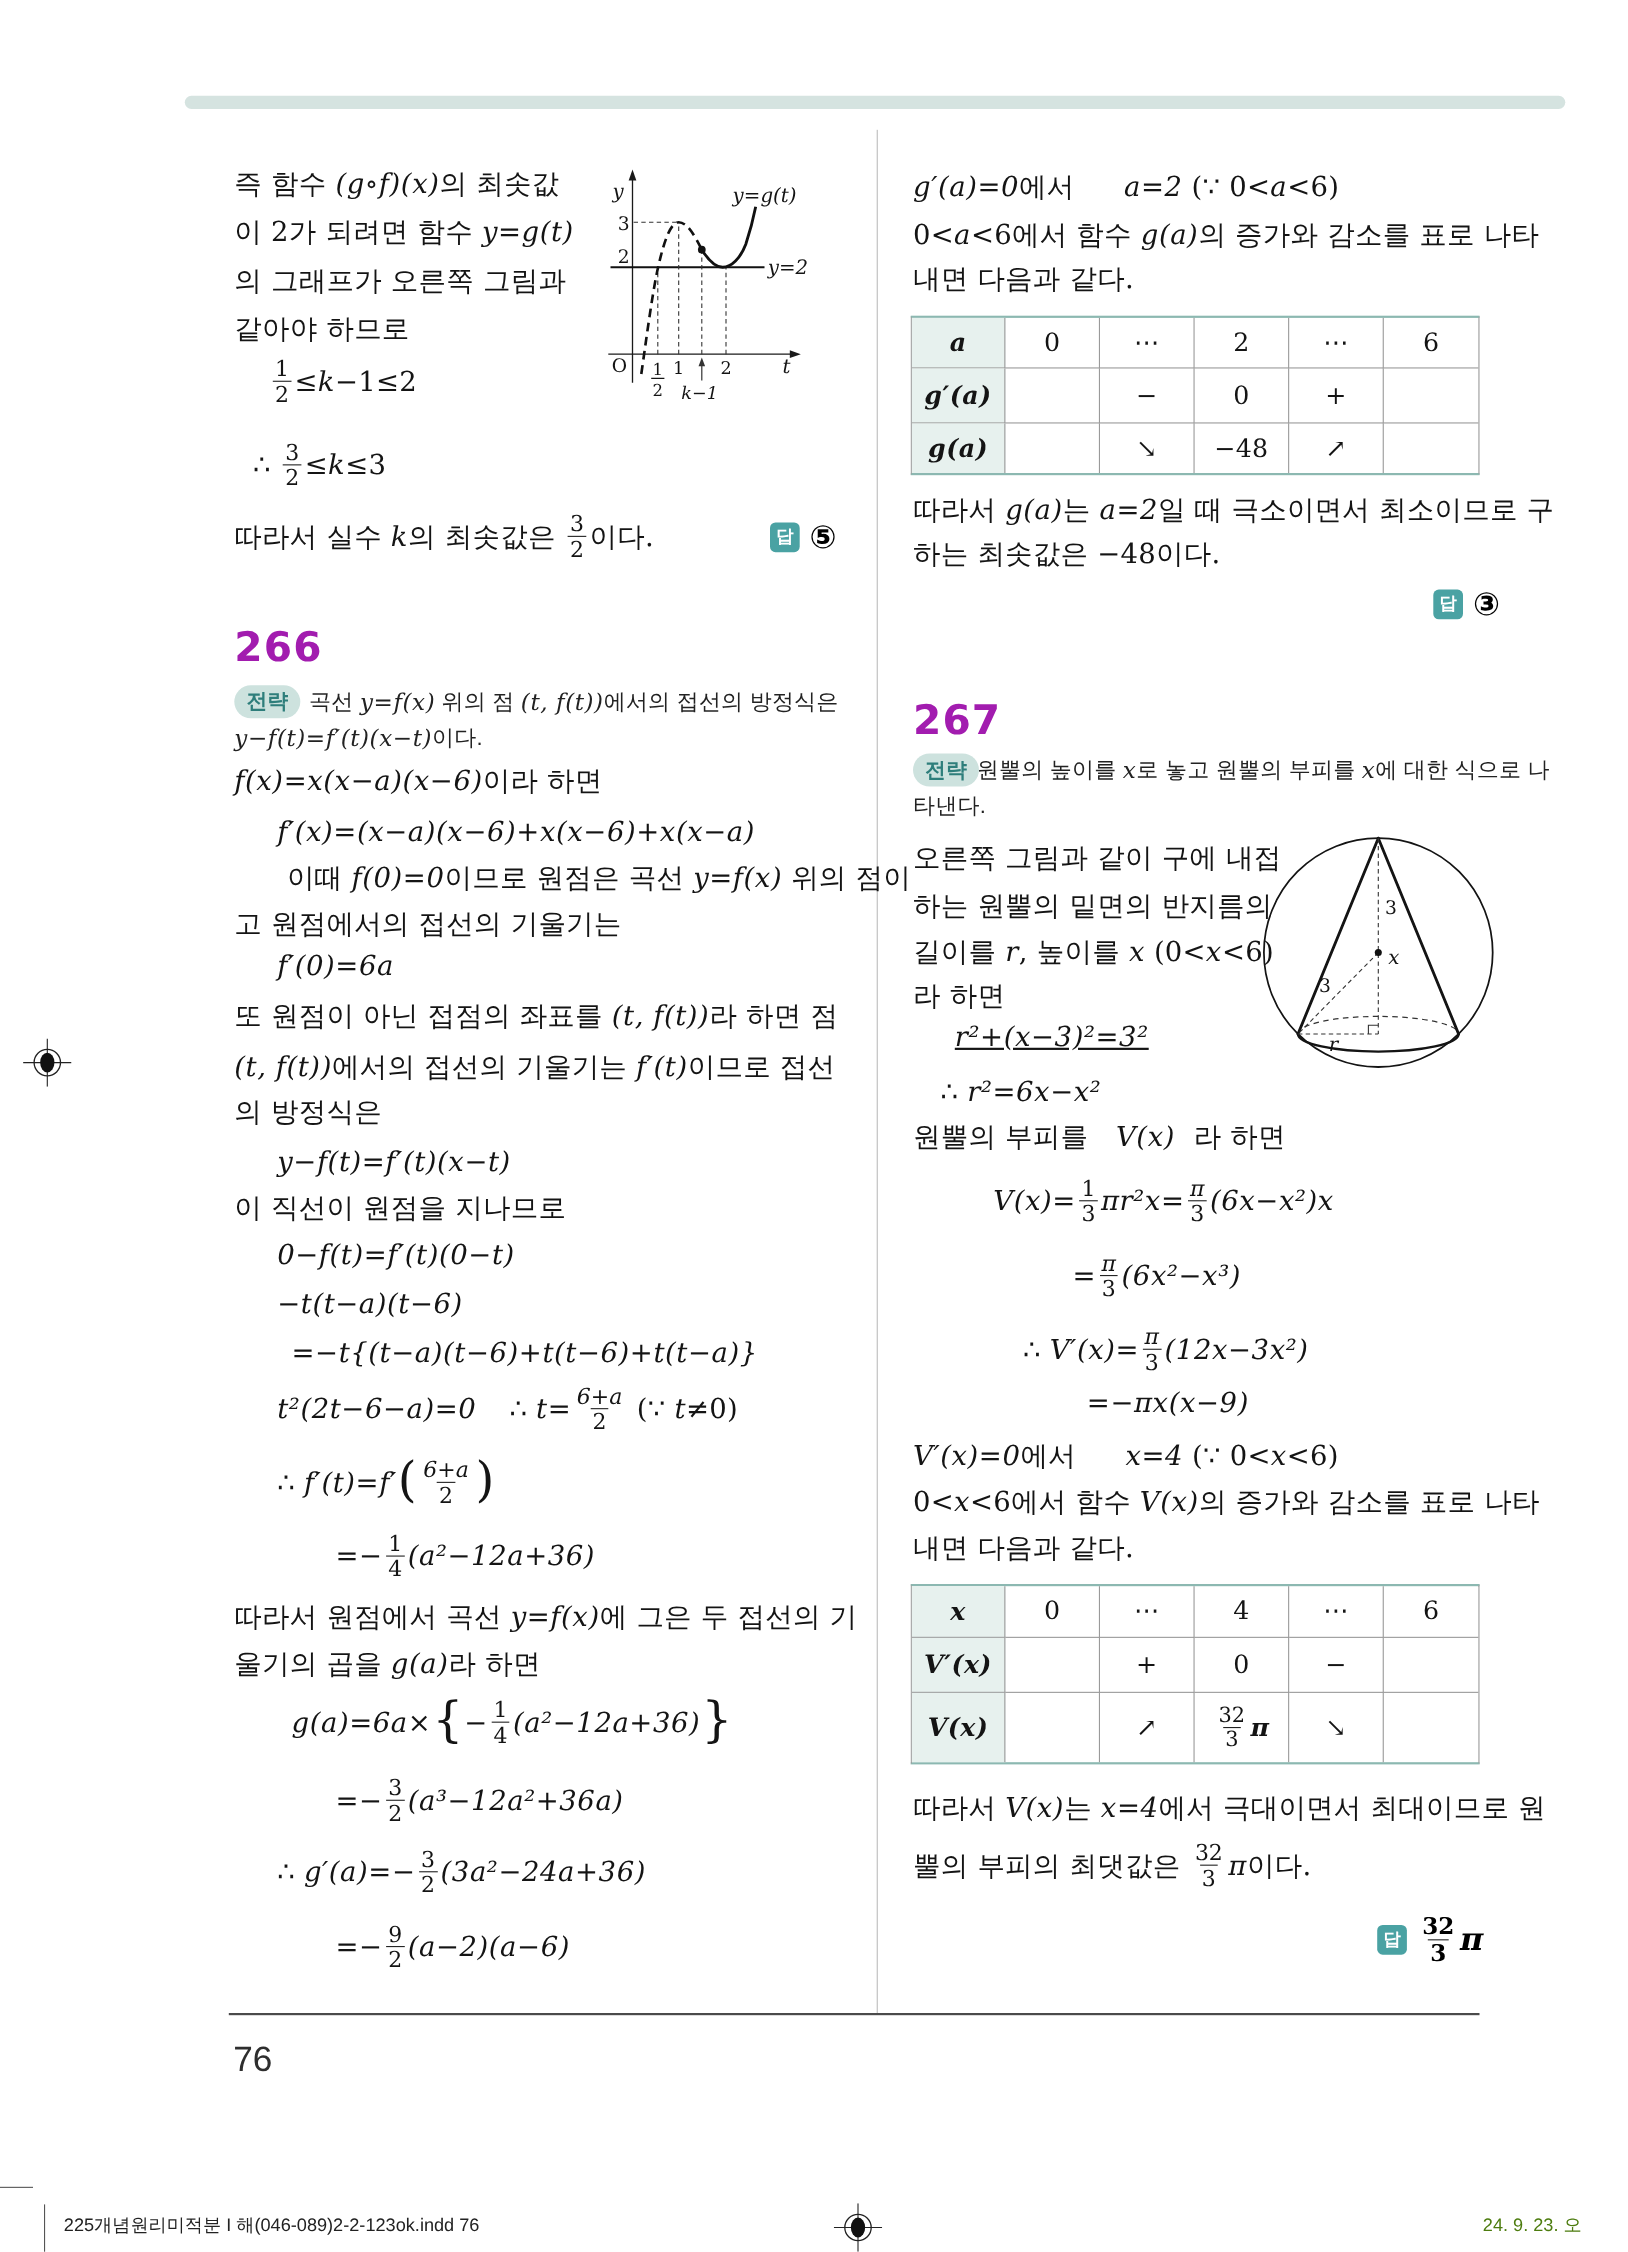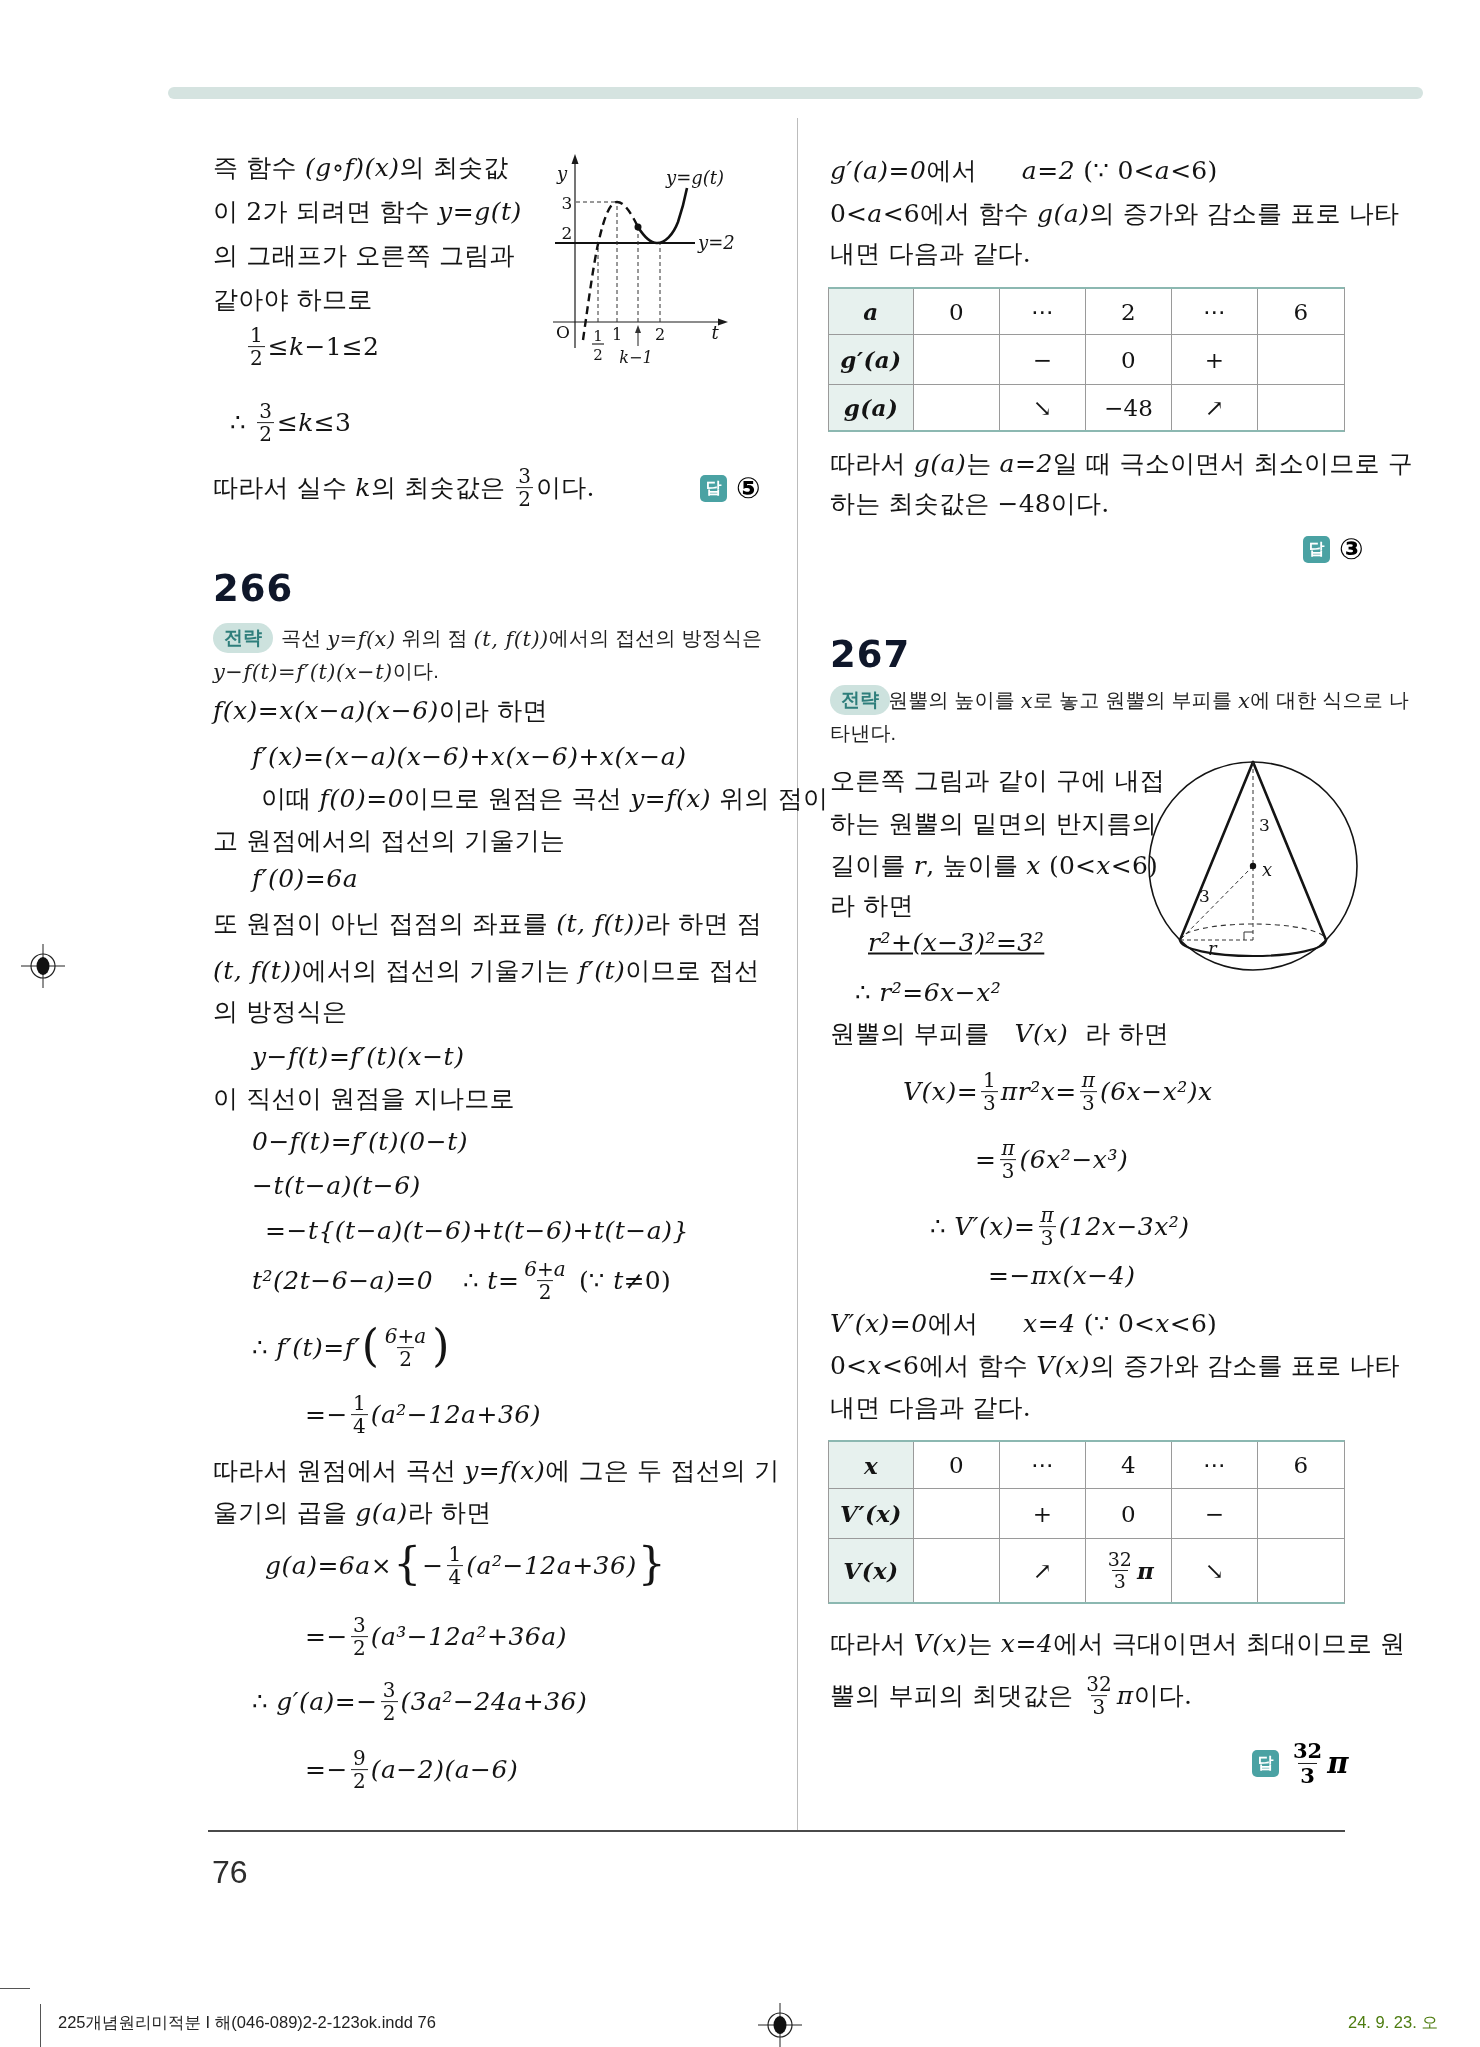--- a/index.html
+++ b/index.html
@@ -22,21 +22,21 @@
   .mm{font-style:italic;font-family:"DejaVu Serif","DejaVu Sans",serif;letter-spacing:.5px}
   .tt{letter-spacing:.2px}
   .gap{display:inline-block}
   .fr{display:inline-flex;flex-direction:column;align-items:center;margin:0 3px}
   .fr .fn,.fr .fd{font-size:20px;line-height:1.12;padding:0 2px;text-align:center}
   .fr .fd{border-top:1.5px solid #222}
   .fr.it .fn{font-style:italic}
   .bigd{font-size:44px;line-height:.85;font-weight:400;margin:0 1px;transform:translateY(-2px);font-family:"DejaVu Serif",serif}
 
   .sec{position:absolute;font-family:"DejaVu Sans","Liberation Sans",sans-serif;font-weight:bold;
-       font-size:37px;color:#0f172a;letter-spacing:1px}
+       font-size:37px;color:#a21caf;letter-spacing:1px}
   .stratb{position:absolute;transform:translateY(-50%);background:#cde2de;color:#2e7e7b;
        font-family:"Liberation Sans","DejaVu Sans",sans-serif;font-weight:bold;font-size:19px;
        padding:2px 11px;border-radius:15px}
   .ansrow{position:absolute;transform:translateY(-50%);display:flex;align-items:center;gap:9px}
   .anstag{width:27px;height:27px;border-radius:5px;background:#4aa2a3;color:#fff;
        font-family:"Liberation Sans","DejaVu Sans",sans-serif;font-weight:bold;font-size:16px;
        display:flex;align-items:center;justify-content:center}
   .ansval{display:flex;align-items:center;font-family:"DejaVu Serif","DejaVu Sans",serif;font-weight:bold;font-size:29px}
   .ansval .fn,.ansval .fd{font-size:21px;font-weight:bold}
 
@@ -174,21 +174,21 @@
 <div class="ln" style="left: 830px; top: 780px;"><span class="tt">오른쪽 그림과 같이 구에 내접</span></div>
 <div class="ln" style="left: 830px; top: 823px;"><span class="tt">하는 원뿔의 밑면의 반지름의</span></div>
 <div class="ln" style="left: 830px; top: 865px;"><span class="tt">길이를 </span><span class="mm">r</span><span class="tt">, 높이를 </span><span class="mm">x</span><span class="tt"> (0&lt;</span><span class="mm">x</span><span class="tt">&lt;6)</span></div>
 <div class="ln" style="left: 830px; top: 905px;"><span class="tt">라 하면</span></div>
 <div class="ln" style="left: 868px; top: 942px; text-decoration: underline;"><span class="mm">r²+(x−3)²=3²</span></div>
 <div class="ln" style="left: 855px; top: 992px;"><span class="tt">∴ </span><span class="mm">r²=6x−x²</span></div>
 <div class="ln" style="left: 830px; top: 1033px; gap: 17px;"><span class="tt">원뿔의 부피를 </span><span class="mm">V(x)</span><span class="tt">라 하면</span></div>
 <div class="ln" style="left: 903px; top: 1092px;"><span class="mm">V(x)=</span><span class="fr"><span class="fn">1</span><span class="fd">3</span></span><span class="mm">πr²x=</span><span class="fr it"><span class="fn">π</span><span class="fd">3</span></span><span class="mm">(6x−x²)x</span></div>
 <div class="ln" style="left: 975px; top: 1160px;"><span class="mm">=</span><span class="fr it"><span class="fn">π</span><span class="fd">3</span></span><span class="mm">(6x²−x³)</span></div>
 <div class="ln" style="left: 930px; top: 1227px;"><span class="tt">∴ </span><span class="mm">V′(x)=</span><span class="fr it"><span class="fn">π</span><span class="fd">3</span></span><span class="mm">(12x−3x²)</span></div>
-<div class="ln" style="left: 988px; top: 1275px;"><span class="mm">=−πx(x−4)</span></div>
+<div class="ln" style="left: 988px; top: 1275px;"><span class="mm">=−πx(x−9)</span></div>
 <div class="ln" style="left: 830px; top: 1323px;"><span class="mm">V′(x)=0</span><span class="tt">에서</span><span class="gap" style="width: 45px;"></span><span class="mm">x=4</span><span class="tt"> (∵ 0&lt;</span><span class="mm">x</span><span class="tt">&lt;6)</span></div>
 <div class="ln" style="left: 830px; top: 1365px;"><span class="tt">0&lt;</span><span class="mm">x</span><span class="tt">&lt;6에서 함수 </span><span class="mm">V(x)</span><span class="tt">의 증가와 감소를 표로 나타</span></div>
 <div class="ln" style="left: 830px; top: 1407px;"><span class="tt">내면 다음과 같다.</span></div>
 <div class="ln" style="left: 830px; top: 1643px;"><span class="tt">따라서 </span><span class="mm">V(x)</span><span class="tt">는 </span><span class="mm">x=4</span><span class="tt">에서 극대이면서 최대이므로 원</span></div>
 <div class="ln" style="left: 830px; top: 1696px;"><span class="tt">뿔의 부피의 최댓값은 </span><span class="fr"><span class="fn">32</span><span class="fd">3</span></span><span class="mm">π</span><span class="tt">이다.</span></div>
 <div class="sec" style="left: 213px; top: 567px;">266</div>
 <div class="sec" style="left: 830px; top: 633px;">267</div>
 <div class="stratb" style="left: 213px; top: 638px;">전략</div>
 <div class="stratb" style="left: 830px; top: 700px;">전략</div>
 <div class="ansrow" style="left: 700px; top: 488px;">

